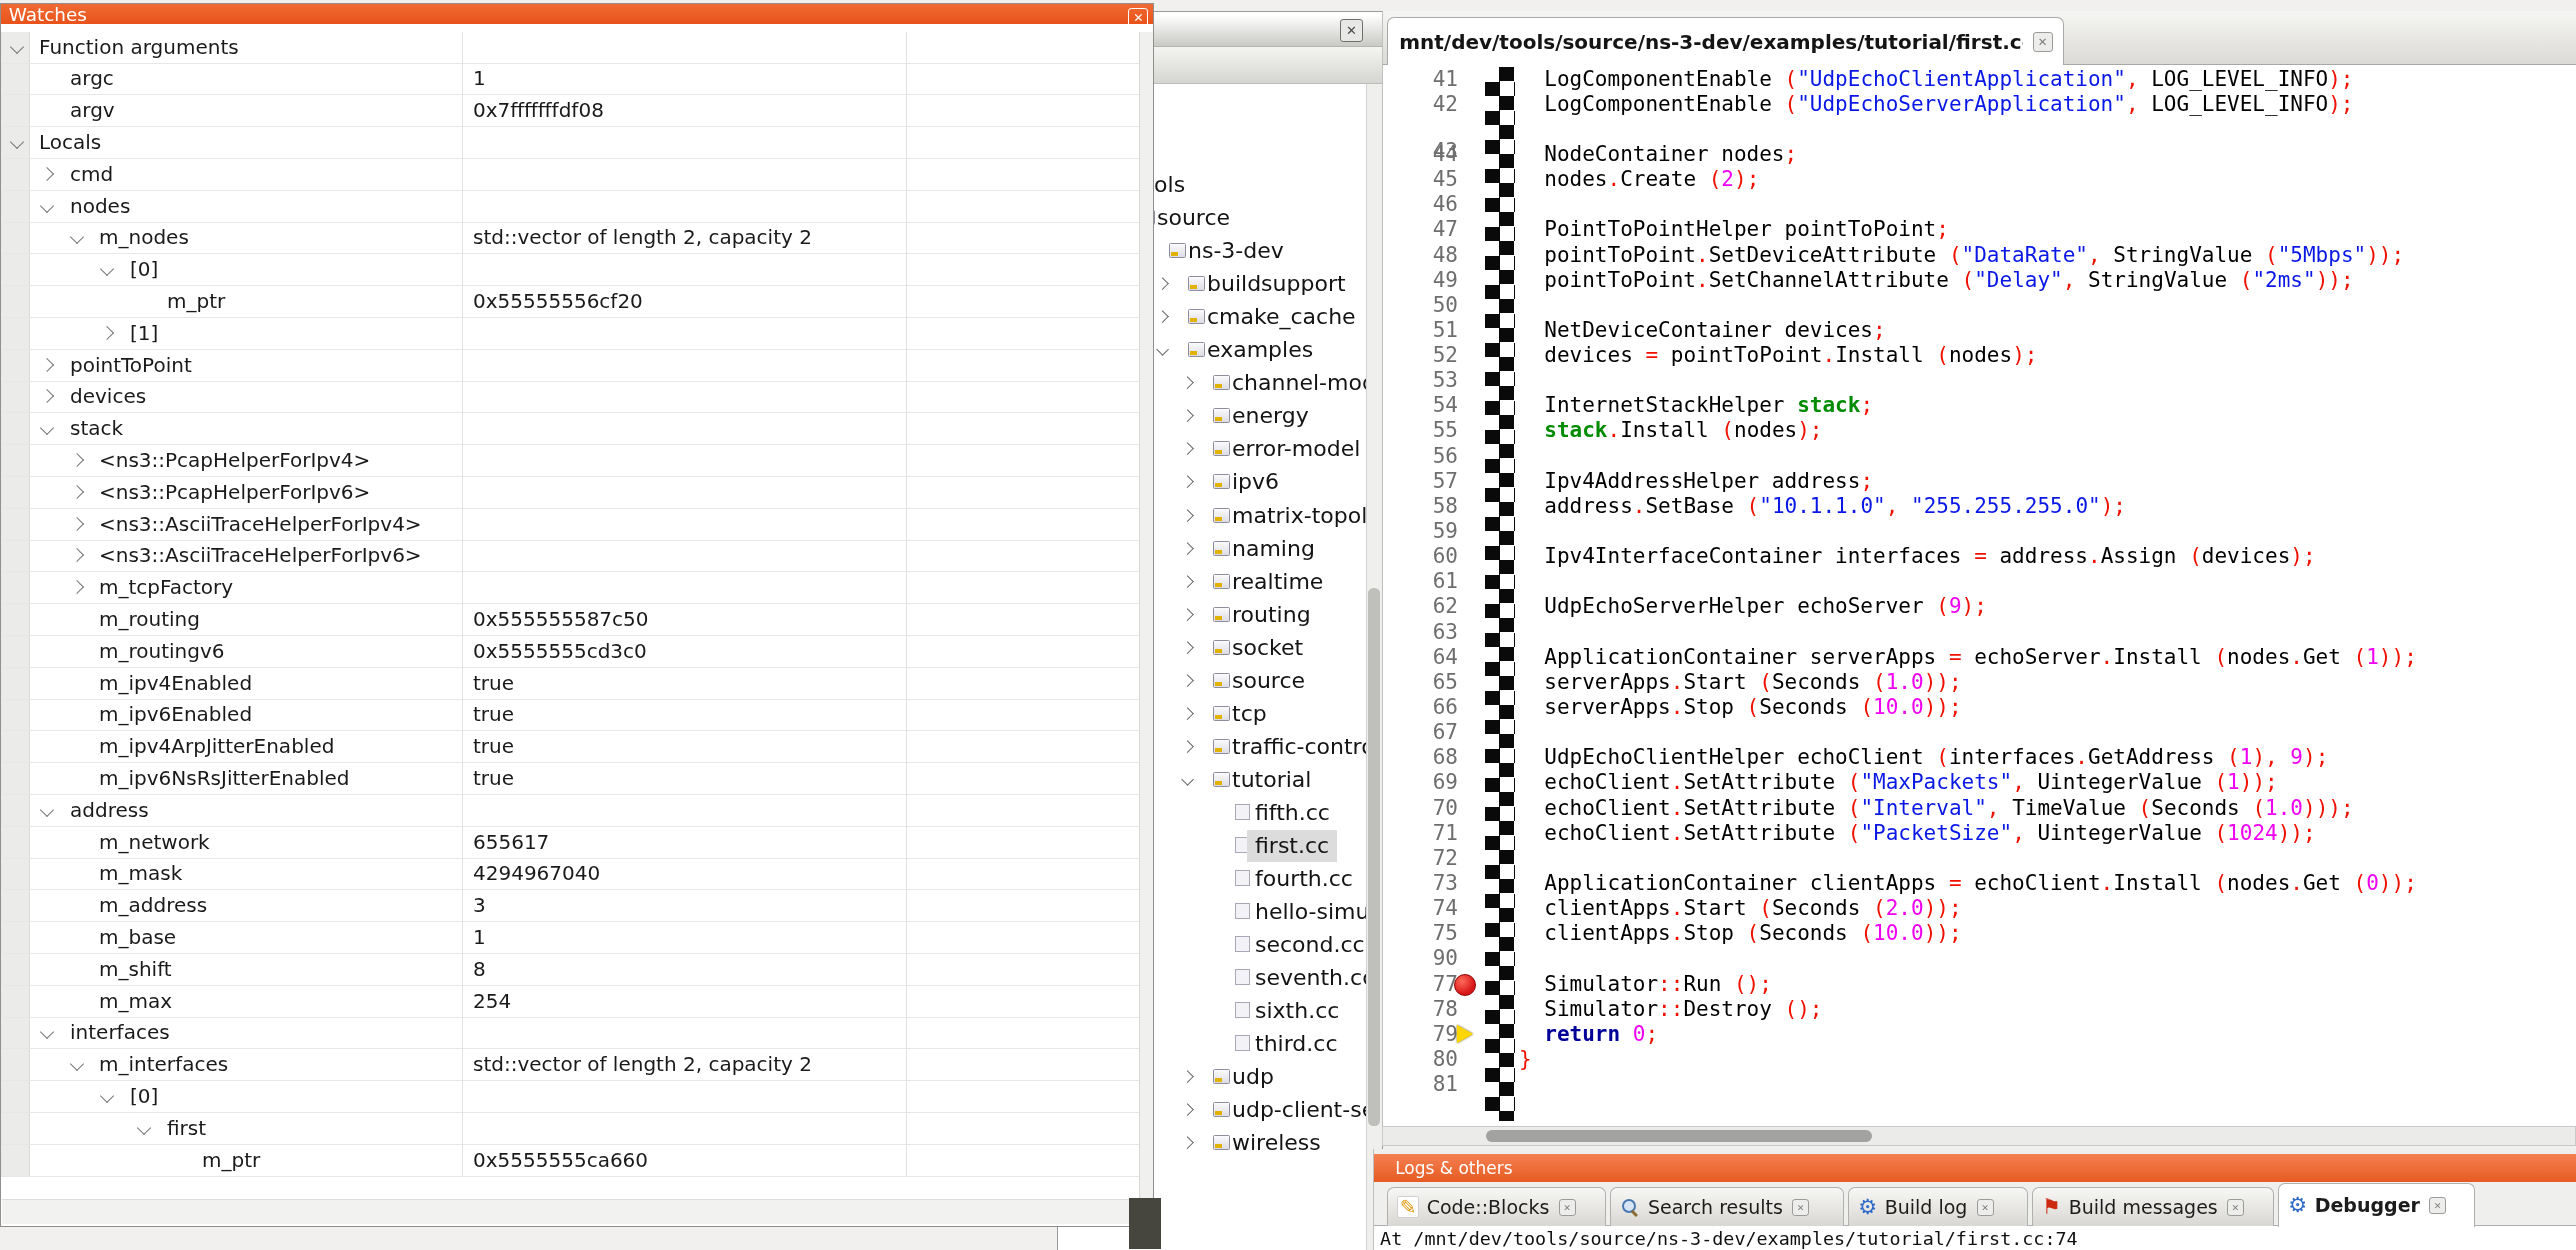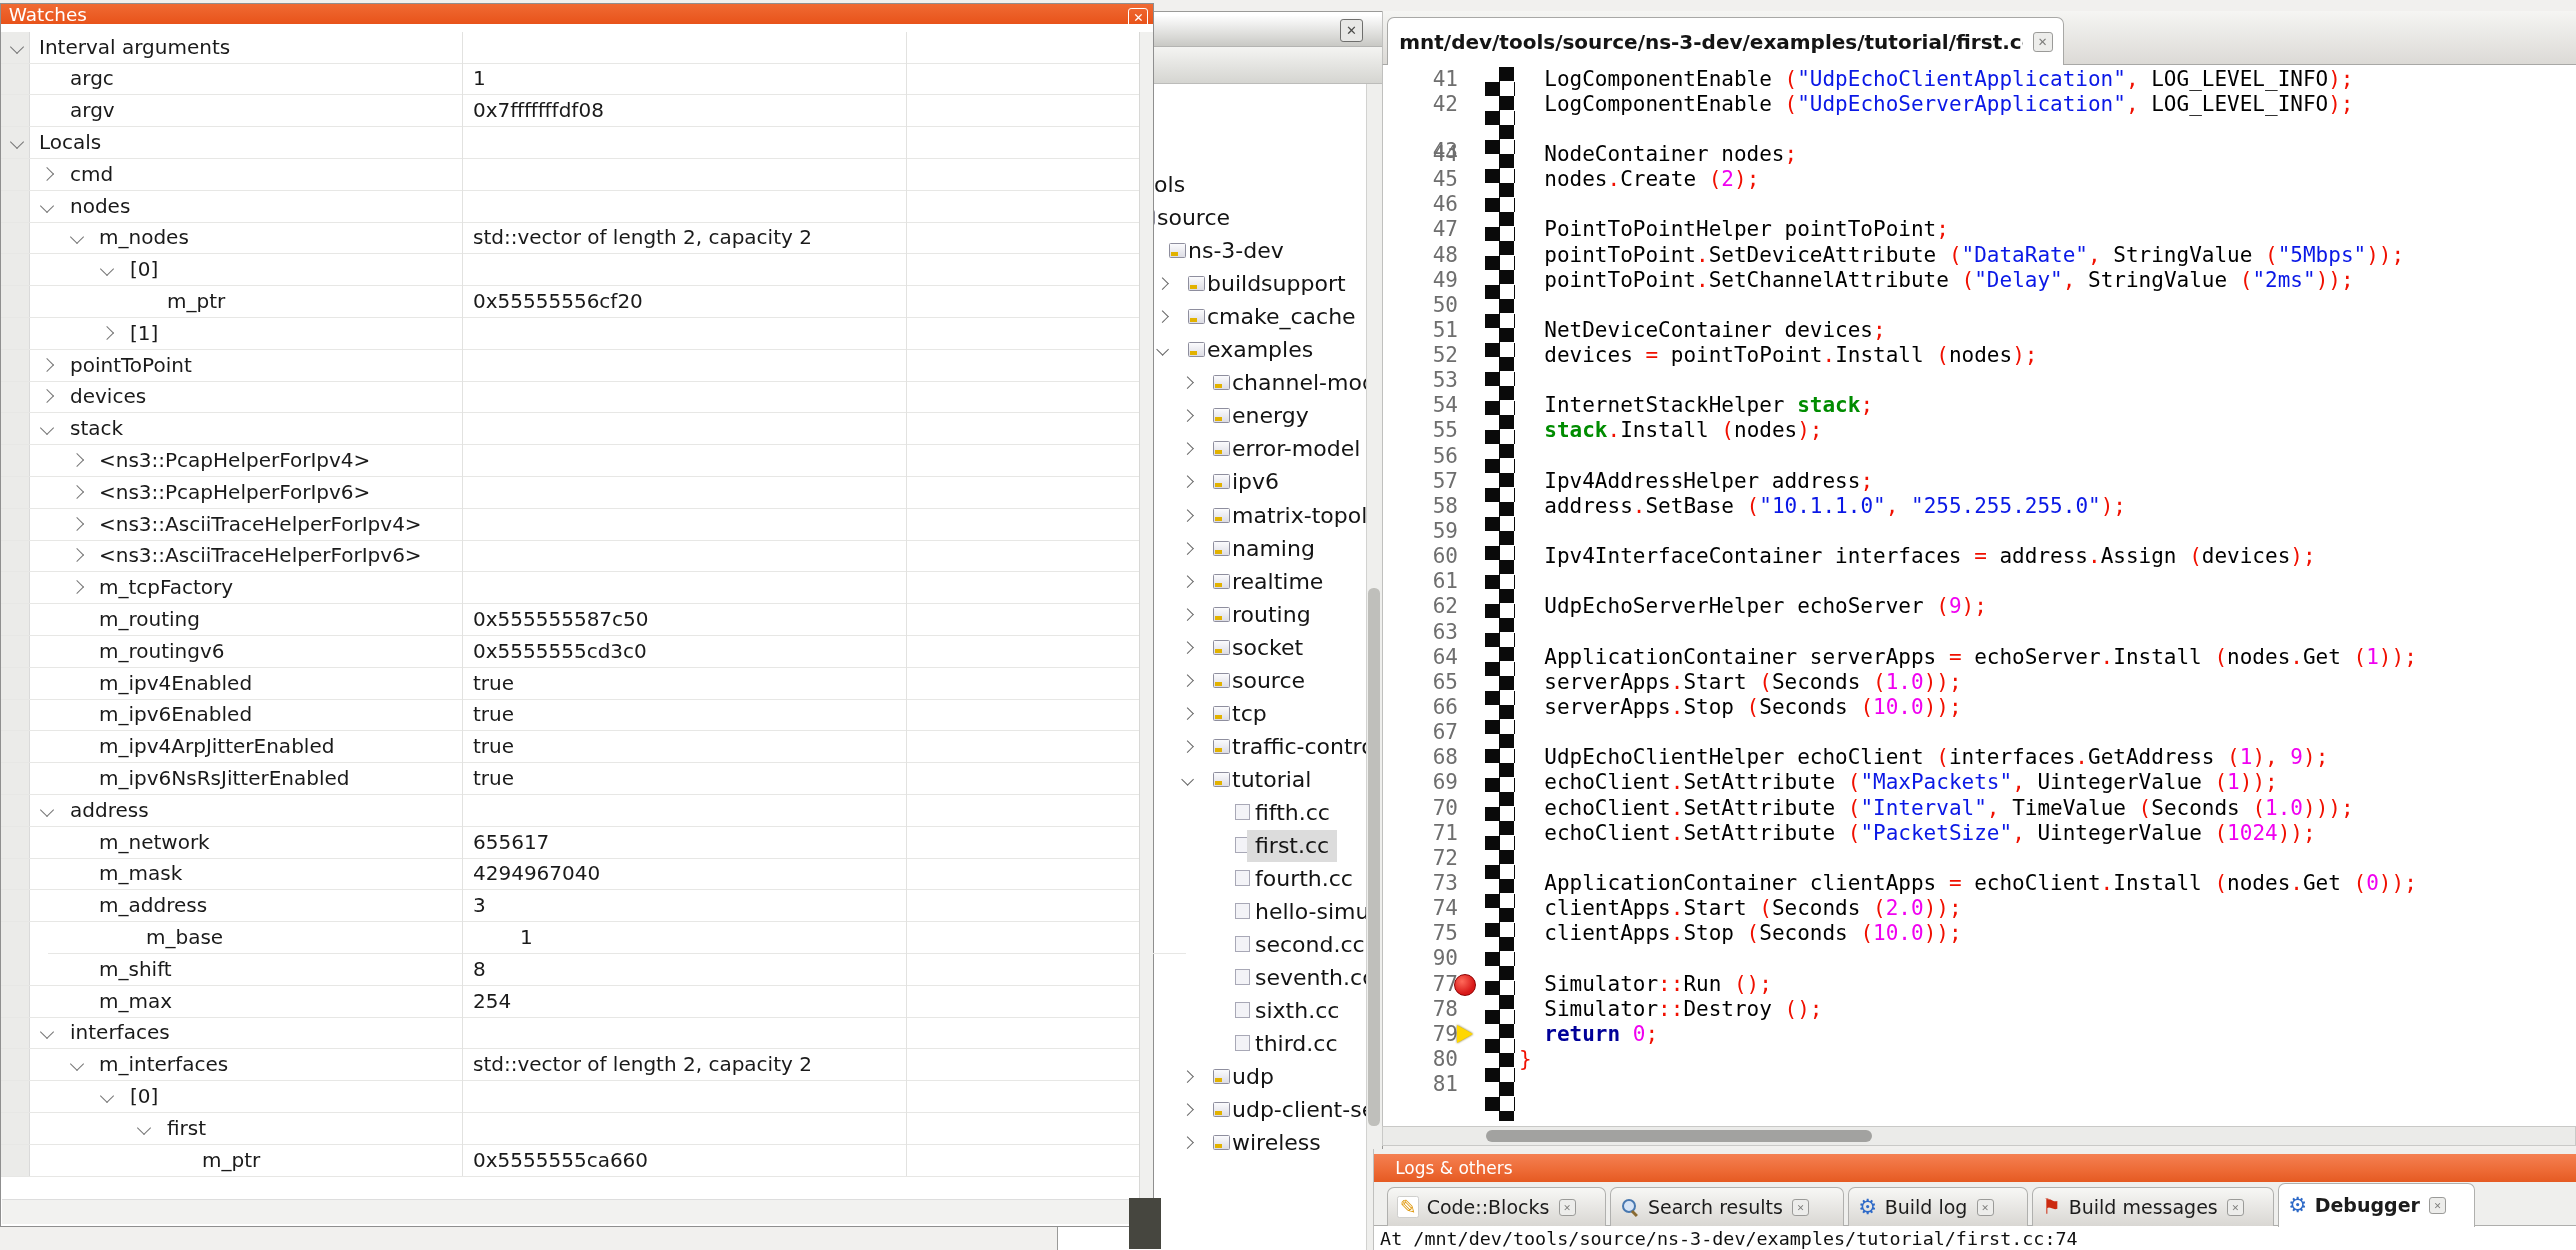--- a/index.html
+++ b/index.html
@@ -457,21 +457,21 @@
 
 <div class="abs" id="watches">
   <div class="abs titlebar">
     <span class="wtitle">Watches</span>
   </div>
   <div class="wclose">✕</div>
   <div class="abs" id="wgutter"></div>
   <div class="abs" id="wrows">
       <div class="wrow" style="top: 28px;">
         <span class="chev open" style="left: 10.8px;"></span>
-        <span class="wlab" style="left: 38px;">Interval arguments</span>
+        <span class="wlab" style="left: 38px;">Function arguments</span>
       </div>
       <div class="wrow" style="top: 59px;">
         <span class="wlab" style="left: 69px;">argc</span>
         <span class="wval">1</span>
       </div>
       <div class="wrow" style="top: 91px;">
         <span class="wlab" style="left: 69px;">argv</span>
         <span class="wval">0x7fffffffdf08</span>
       </div>
       <div class="wrow" style="top: 155px;">
@@ -568,21 +568,21 @@
         <span class="wval">655617</span>
       </div>
       <div class="wrow" style="top: 854px;">
         <span class="wlab" style="left: 98px;">m_mask</span>
         <span class="wval">4294967040</span>
       </div>
       <div class="wrow" style="top: 886px;">
         <span class="wlab" style="left: 98px;">m_address</span>
         <span class="wval">3</span>
       </div>
-      <div class="wrow" style="top: 918px; margin-left: 47px;">
+      <div class="wrow" style="top: 918px;">
         <span class="wlab" style="left: 98px;">m_base</span>
         <span class="wval">1</span>
       </div>
       <div class="wrow" style="top: 950px;">
         <span class="wlab" style="left: 98px;">m_shift</span>
         <span class="wval">8</span>
       </div>
       <div class="wrow" style="top: 982px;">
         <span class="wlab" style="left: 98px;">m_max</span>
         <span class="wval">254</span>

